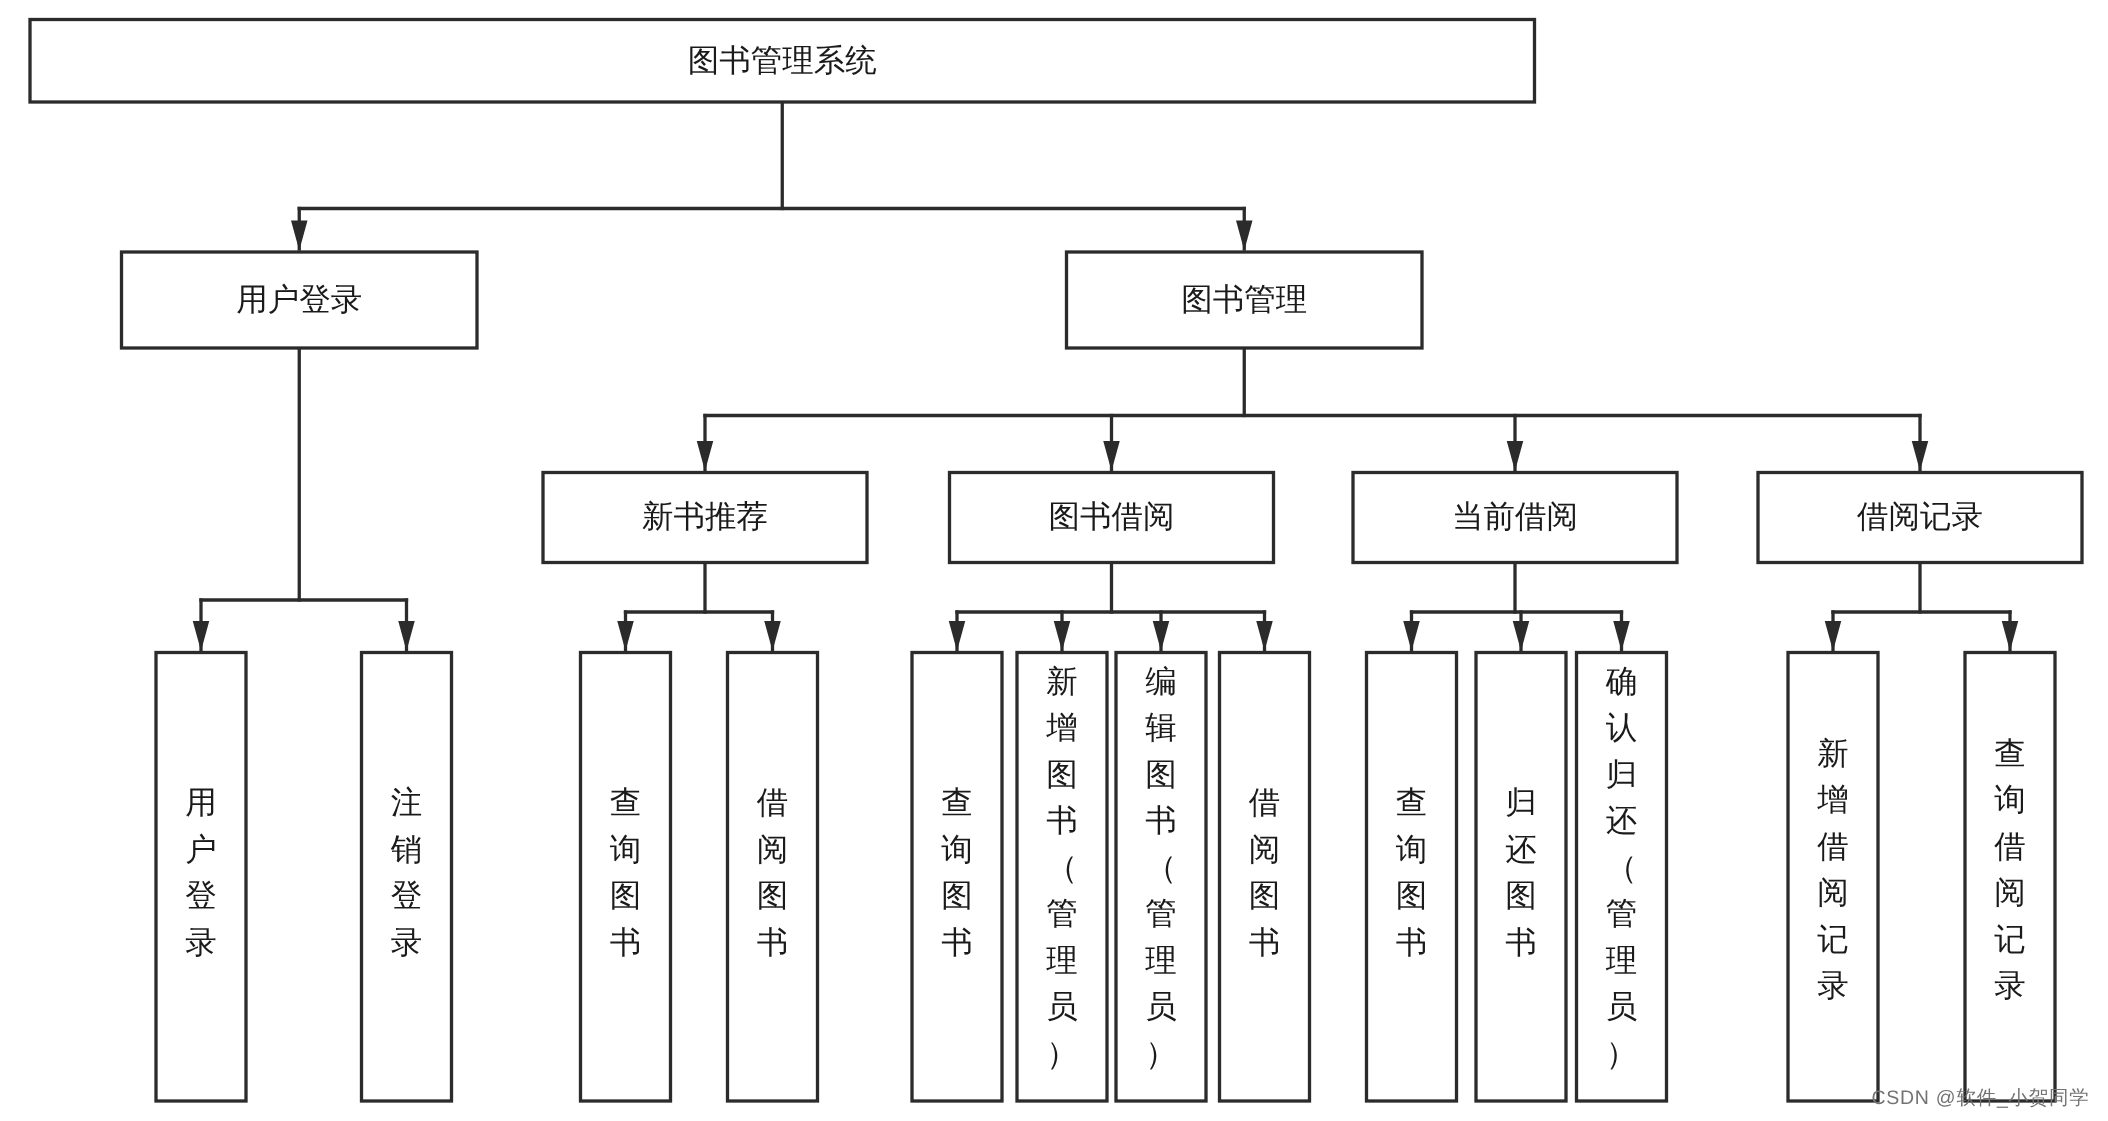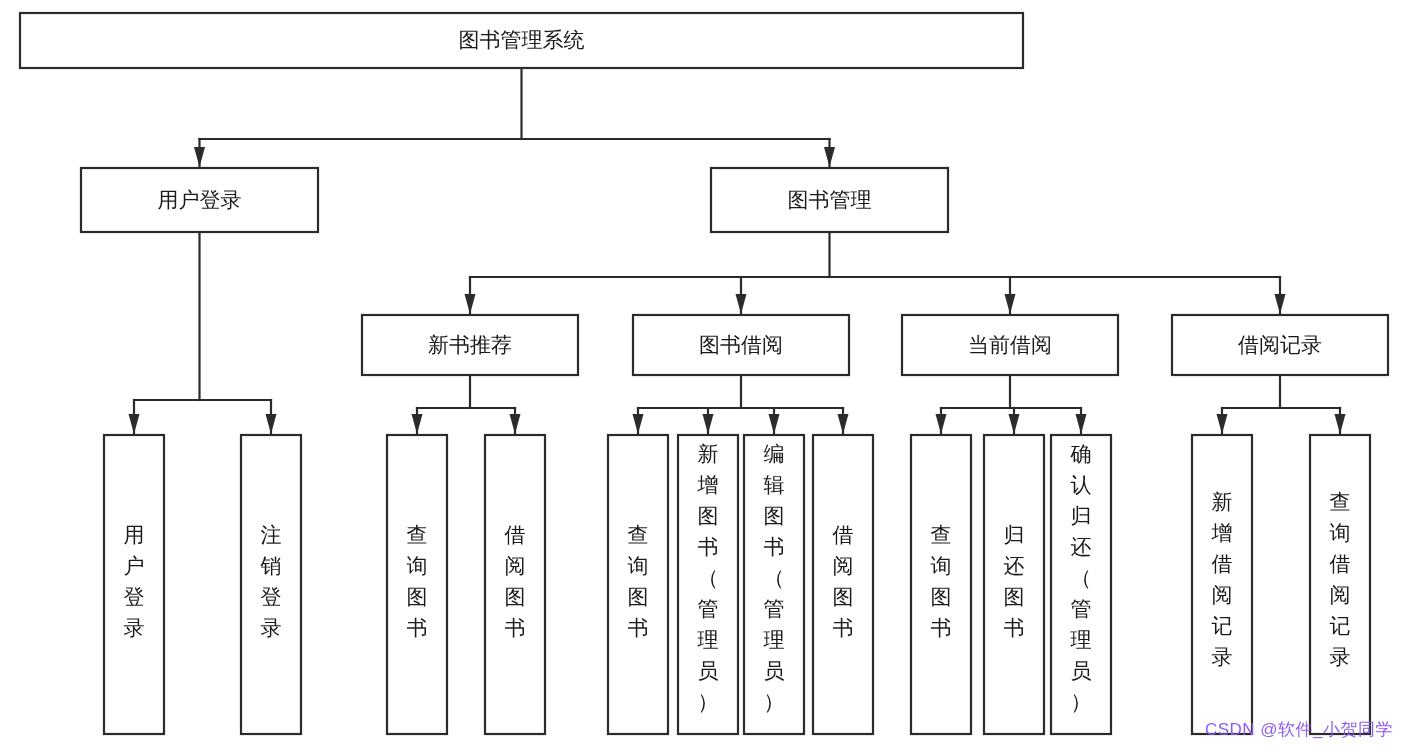--- a/index.html
+++ b/index.html
@@ -53,22 +53,22 @@
     font-family: "Liberation Sans", "DejaVu Sans", sans-serif;
     font-size: 21px;
     fill: #1a1a1a;
     text-anchor: middle;
   }
   .watermark {
     position: absolute;
     right: 12px;
     bottom: 6px;
     font-family: "Liberation Sans", "DejaVu Sans", sans-serif;
-    font-size: 17px;
-    color: #8b5cf6;
+    font-size: 13px;
+    color: #737373;
     white-space: nowrap;
     letter-spacing: 0.5px;
   }
 </style>
 </head>
 <body>
 
 <div id="diagram-root">
   <svg class="diagram-svg" viewBox="0 0 1405 747">
     <g id="connectors-layer">

